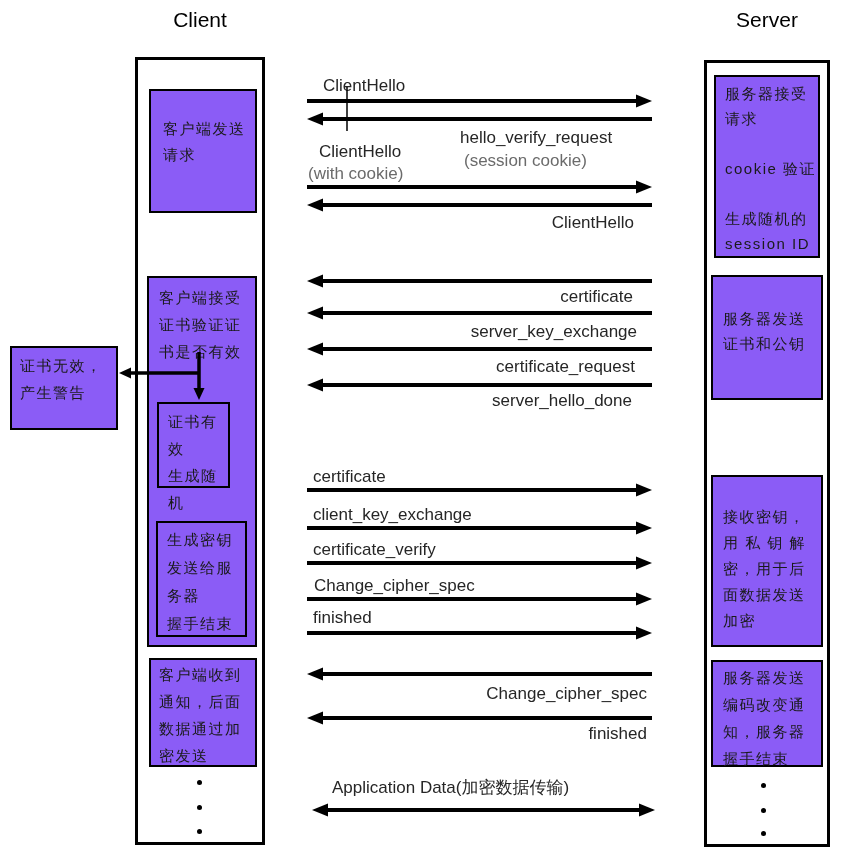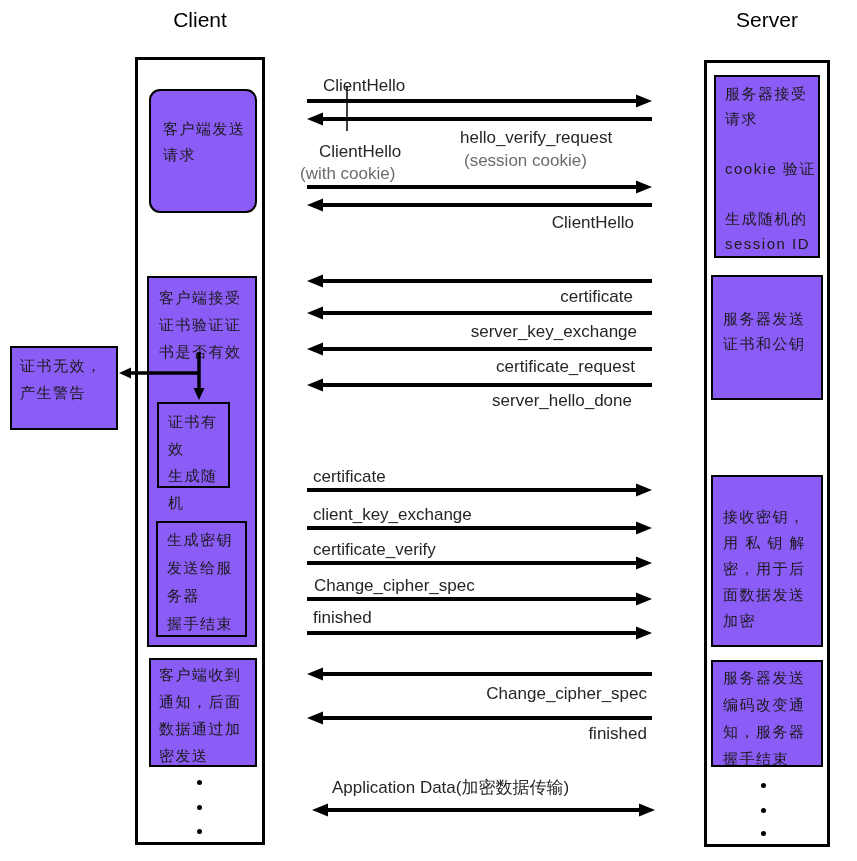--- a/index.html
+++ b/index.html
@@ -16,21 +16,21 @@
   #server-title{left:704px;top:8px;width:126px;}
   .container{
     position:absolute;border:3px solid #000;box-sizing:border-box;background:#fff;
   }
   #client-container{left:135px;top:57px;width:130px;height:788px;}
   #server-container{left:704px;top:60px;width:126px;height:787px;}
   .box{
     position:absolute;border:2px solid #000;box-sizing:border-box;background:#8b5cf6;
     font-size:15px;letter-spacing:1.5px;white-space:pre-line;color:#1a1a1a;
   }
-  #c-step1{left:149px;top:89px;width:108px;height:124px;padding:25px 0 0 12px;line-height:26px;border-radius:11px;}
+  #c-step1{left:149px;top:89px;width:108px;height:124px;padding:25px 0 0 12px;line-height:26px;}
   #c-step2{left:147px;top:276px;width:110px;height:371px;padding:6px 0 0 10px;line-height:27px;}
   #c-step3{left:157px;top:402px;width:73px;height:86px;padding:4px 0 0 9px;line-height:27px;}
   #c-step4{left:156px;top:521px;width:91px;height:116px;padding:3px 0 0 9px;line-height:28px;}
   #c-step5{left:149px;top:658px;width:108px;height:109px;padding:1px 0 0 8px;line-height:27px;}
   #warning-box{left:10px;top:346px;width:108px;height:84px;padding:4px 0 0 8px;line-height:27px;}
   #s-step1{left:714px;top:75px;width:106px;height:183px;padding:4px 0 0 9px;line-height:25px;}
   #s-step2{left:711px;top:275px;width:112px;height:125px;padding:29px 0 0 10px;line-height:25px;}
   #s-step3{left:711px;top:475px;width:112px;height:172px;padding:27px 0 0 10px;line-height:26px;}
   #s-step4{left:711px;top:660px;width:112px;height:107px;padding:2px 0 0 10px;line-height:27px;}
   .msg-label{
@@ -93,21 +93,21 @@
 <div class="dot" style="left:197px;top:829px;"></div>
 <div class="dot" style="left:761px;top:783px;"></div>
 <div class="dot" style="left:761px;top:808px;"></div>
 <div class="dot" style="left:761px;top:831px;"></div>
 
 <div id="labels">
     <div class="msg-label" style="left: 323px; top: 76px;">ClientHello</div>
     <div class="msg-label" style="left: 460px; top: 128px;">hello_verify_request</div>
     <div class="msg-label muted" style="left: 464px; top: 151px;">(session cookie)</div>
     <div class="msg-label" style="left: 319px; top: 142px;">ClientHello</div>
-    <div class="msg-label muted" style="left: 300px; top: 164px; text-align: center;">(with cookie)</div>
+    <div class="msg-label muted" style="left: 308px; top: 164px; text-align: center;">(with cookie)</div>
     <div class="msg-label right" style="left: 354px; width: 280px; top: 213px;">ClientHello</div>
     <div class="msg-label right" style="left: 353px; width: 280px; top: 287px;">certificate</div>
     <div class="msg-label right" style="left: 357px; width: 280px; top: 322px;">server_key_exchange</div>
     <div class="msg-label right" style="left: 355px; width: 280px; top: 357px;">certificate_request</div>
     <div class="msg-label right" style="left: 352px; width: 280px; top: 391px;">server_hello_done</div>
     <div class="msg-label" style="left: 313px; top: 467px;">certificate</div>
     <div class="msg-label" style="left: 313px; top: 505px;">client_key_exchange</div>
     <div class="msg-label" style="left: 313px; top: 540px;">certificate_verify</div>
     <div class="msg-label" style="left: 314px; top: 576px;">Change_cipher_spec</div>
     <div class="msg-label" style="left: 313px; top: 608px;">finished</div>

